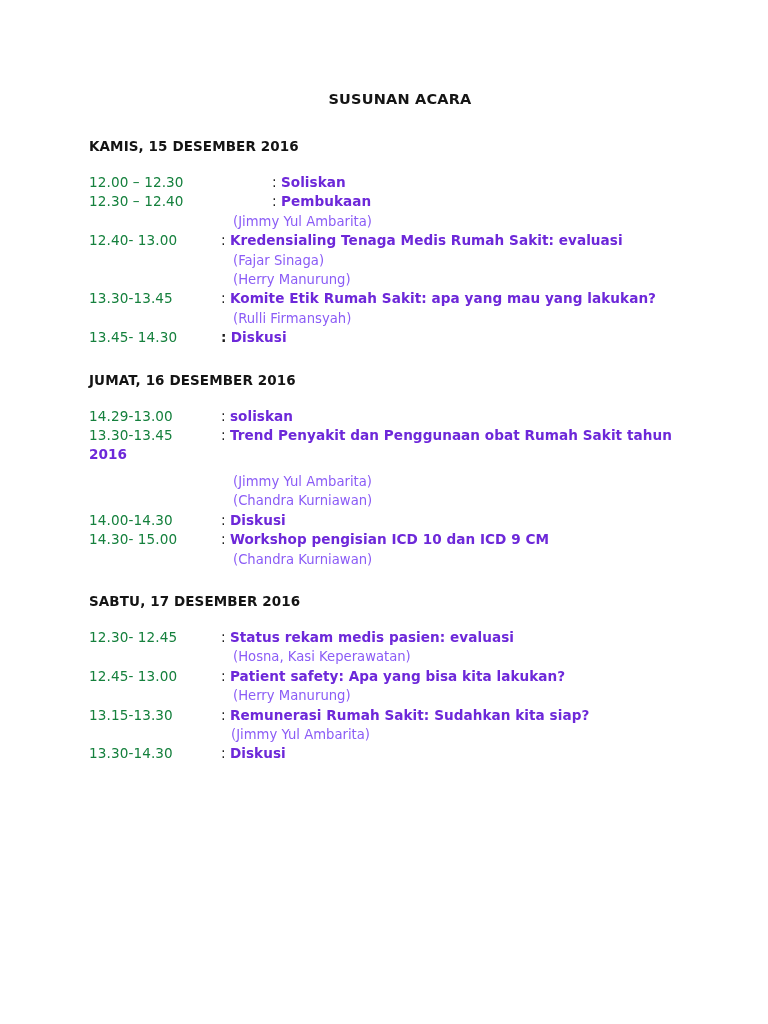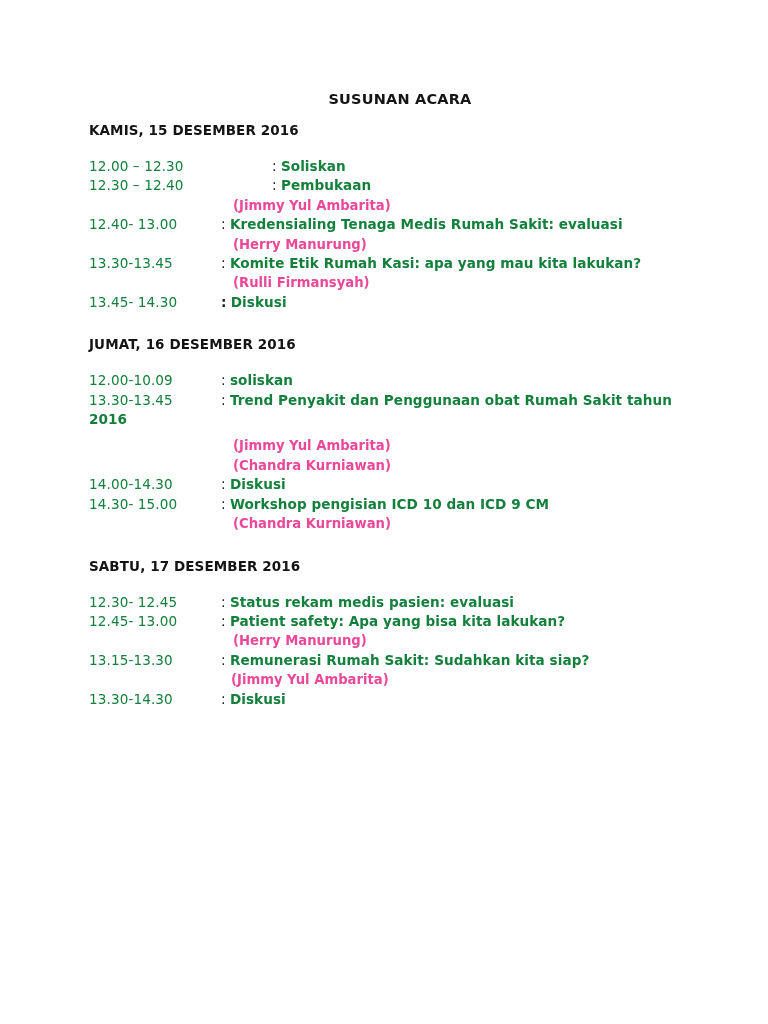--- a/index.html
+++ b/index.html
@@ -38,21 +38,21 @@
     line-height: 22px;
     color: #151515;
     white-space: nowrap;
   }
 
   
   .day-section {
     margin-left: 89px;
     width: 600px;
   }
-  .day-section.first { margin-top: 12px; }
+  .day-section.first { margin-top: 28px; }
   .day-section.later { margin-top: 24px; }
 
   .day-header {
     font-size: 13.5px;
     font-weight: bold;
     color: #141414;
     letter-spacing: 0.1px;
     margin-bottom: 19px;
     white-space: nowrap;
   }
@@ -83,30 +83,30 @@
   .row.wide-gap .time { width: 183px; }
 
   .colon {
     font-weight: normal;
     color: #1d1d1d;
   }
   .row.bold-colon .colon { font-weight: bold; }
 
   .topic {
     font-weight: bold;
-    color: #15803d;
+    color: #6d28d9;
     letter-spacing: 0.05px;
   }
 
   
   .speaker {
     font-size: 13.2px;
     line-height: 19.4px;
-    color: #ec4899;
-    font-weight: bold;
+    color: #8b5cf6;
+    font-weight: normal;
     padding-left: 144px;
     white-space: nowrap;
   }
   .speaker.shift-left { padding-left: 142px; }
   .speaker.extra-gap { margin-top: 7px; }
 </style>
 </head>
 <body>
 
 <div class="page">
@@ -132,51 +132,52 @@
           <span class="topic">Pembukaan</span>
         </div>
         <div class="speaker">(Jimmy Yul Ambarita)</div>
       </li>
 
       <li>
         <div class="row">
           <span class="time">12.40- 13.00</span><span class="colon">:</span>
           <span class="topic">Kredensialing Tenaga Medis Rumah Sakit: evaluasi</span>
         </div>
+        <div class="speaker">(Fajar Sinaga)</div>
       </li>
 
       <li>
         <div class="speaker">(Herry Manurung)</div>
       </li>
 
       <li>
         <div class="row">
           <span class="time">13.30-13.45</span><span class="colon">:</span>
-          <span class="topic">Komite Etik Rumah Kasi: apa yang mau kita lakukan?</span>
+          <span class="topic">Komite Etik Rumah Sakit: apa yang mau yang lakukan?</span>
         </div>
         <div class="speaker">(Rulli Firmansyah)</div>
       </li>
 
       <li>
         <div class="row bold-colon">
           <span class="time">13.45- 14.30</span><span class="colon">:</span>
           <span class="topic">Diskusi</span>
         </div>
       </li>
 
     </ul>
   </div>
 
   <div class="day-section later">
     <div class="day-header">JUMAT, 16 DESEMBER 2016</div>
     <ul class="agenda-list">
 
       <li>
         <div class="row">
-          <span class="time">12.00-10.09</span><span class="colon">:</span>
+          <span class="time">14.29-13.00</span><span class="colon">:</span>
           <span class="topic">soliskan</span>
         </div>
       </li>
 
       <li>
         <div class="row">
           <span class="time">13.30-13.45</span><span class="colon">:</span>
           <span class="topic">Trend Penyakit dan Penggunaan obat Rumah Sakit tahun 2016</span>
         </div>
         <div class="speaker extra-gap">(Jimmy Yul Ambarita)</div>
@@ -207,20 +208,21 @@
   <div class="day-section later">
     <div class="day-header">SABTU, 17 DESEMBER 2016</div>
     <ul class="agenda-list">
 
 
       <li>
         <div class="row">
           <span class="time">12.30- 12.45</span><span class="colon">:</span>
           <span class="topic">Status rekam medis pasien: evaluasi</span>
         </div>
+        <div class="speaker">(Hosna, Kasi Keperawatan)</div>
       </li>
 
       <li>
         <div class="row">
           <span class="time">12.45- 13.00</span><span class="colon">:</span>
           <span class="topic">Patient safety: Apa yang bisa kita lakukan?</span>
         </div>
         <div class="speaker">(Herry Manurung)</div>
       </li>
 

